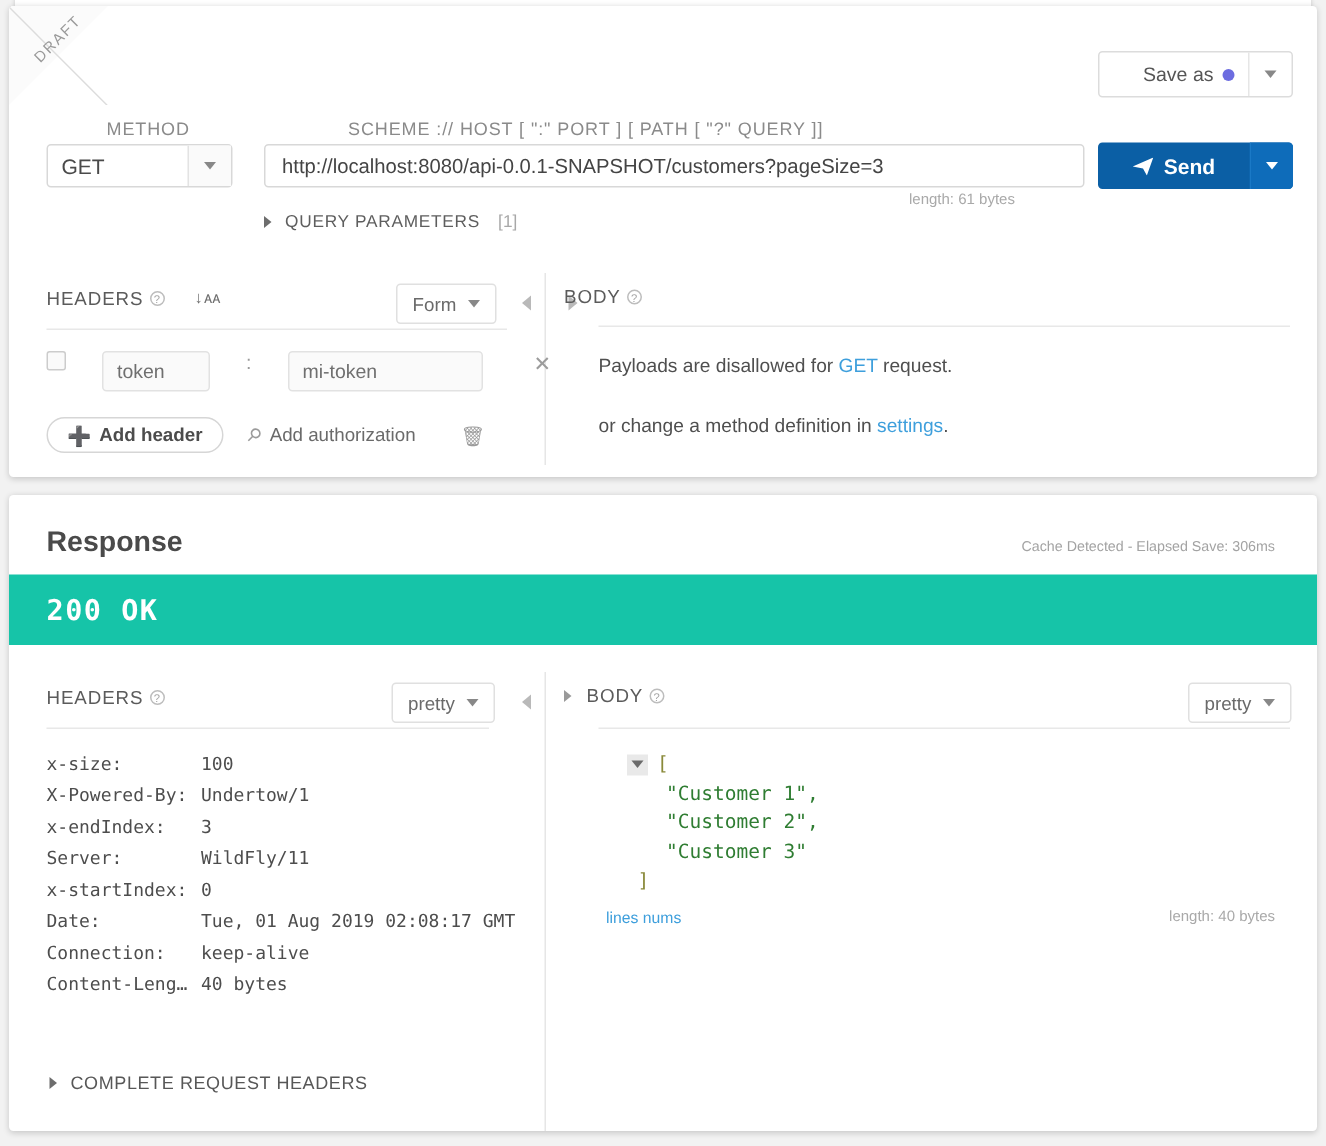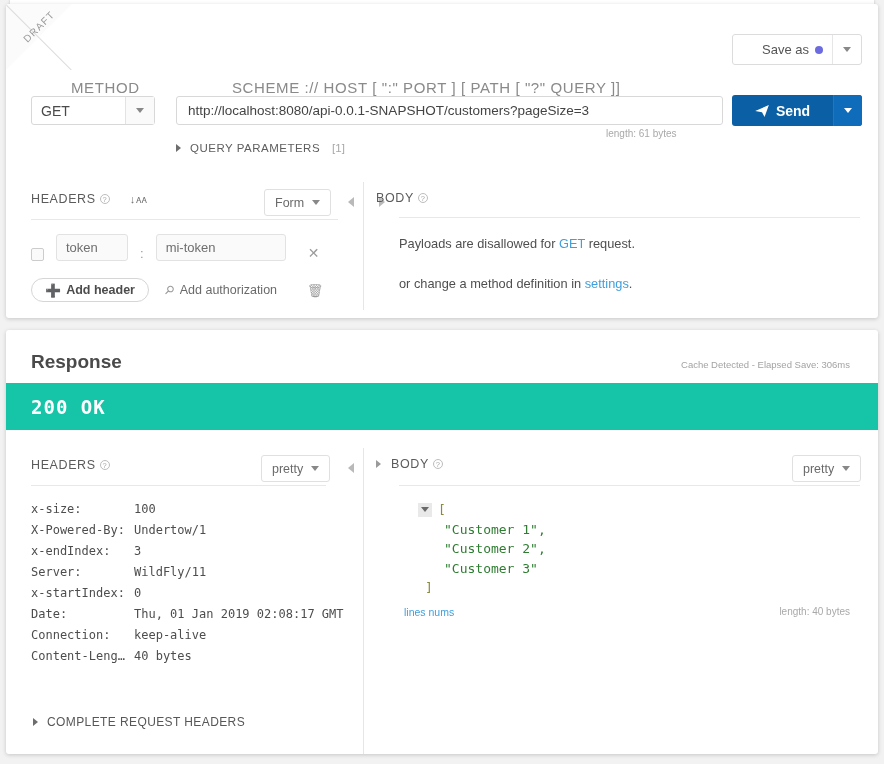--- a/index.html
+++ b/index.html
@@ -43,21 +43,21 @@
     transform-origin: 0 0; transform: rotate(45deg);
   }
   .draft-ribbon .txt {
     position: absolute; left: -2px; top: 17px; width: 70px;
     text-align: center;
     transform: rotate(-45deg);
     font-size: 10px; letter-spacing: 1.2px; color: #9a9a9a;
   }
 
   .label-caps {
-    font-size: 15px; letter-spacing: 0.6px; color: #8a8a8a; text-transform: uppercase; padding-left: 40px;
+    font-size: 12px; letter-spacing: 0.6px; color: #8a8a8a; text-transform: uppercase; padding-left: 40px;
   }
 
   
   #method-label { position: absolute; left: 25px; top: 75px; }
   #url-label { position: absolute; left: 186px; top: 75px; }
 
   .method-select {
     position: absolute; left: 25px; top: 92px; width: 124px; height: 29px;
     border: 1px solid #d8d8d8; border-radius: 3px; background: #fff;
     display: flex; align-items: stretch;
@@ -125,21 +125,21 @@
     height: 27px; padding: 0 10px; display: inline-flex; align-items: center; gap: 8px;
     font-size: 12.5px; color: #6a6a6a;
   }
   .underline-row { position: absolute; height: 1px; background: #e8e8e8; }
 
   .collapse-arrow { display:flex; align-items:center; justify-content:center; width:22px; height:22px; }
   .tri-left { width: 0; height: 0; border-top: 5px solid transparent; border-bottom: 5px solid transparent; border-right: 6px solid #b9b9b9; }
   .tri-right-pale { width: 0; height: 0; border-top: 5px solid transparent; border-bottom: 5px solid transparent; border-left: 6px solid #b9b9b9; }
 
   
-  .hdr-row { position: absolute; left: 25px; top: 230px; display: flex; align-items: flex-end; gap: 12px; }
+  .hdr-row { position: absolute; left: 25px; top: 230px; display: flex; align-items: flex-start; gap: 24px; }
   .chk { width: 13px; height: 13px; border: 1px solid #ccc; background: #fafafa; border-radius: 2px; }
   .kv-input {
     height: 27px; border: 1px solid #e2e2e2; border-radius: 3px; background: #fafafa;
     display: flex; align-items: center; padding-left: 9px; font-size: 13px; color: #6f6f6f;
   }
   .kv-key { width: 72px; }
   .kv-val { width: 130px; }
   .colon { color: #9a9a9a; font-size: 13px; }
   .x-btn { color: #9c9c9c; font-size: 14px; margin-left: 10px; }
 
@@ -338,21 +338,21 @@
       <div class="hdr-line">
         <span class="hdr-k">Server:</span>
         <span class="hdr-v">WildFly/11</span>
       </div>
       <div class="hdr-line">
         <span class="hdr-k">x-startIndex:</span>
         <span class="hdr-v">0</span>
       </div>
       <div class="hdr-line">
         <span class="hdr-k">Date:</span>
-        <span class="hdr-v">Thu, 01 Jan 2019 02:08:17 GMT</span>
+        <span class="hdr-v">Tue, 01 Aug 2019 02:08:17 GMT</span>
       </div>
       <div class="hdr-line">
         <span class="hdr-k">Connection:</span>
         <span class="hdr-v">keep-alive</span>
       </div>
       <div class="hdr-line">
         <span class="hdr-k">Content-Leng…</span>
         <span class="hdr-v">40 bytes</span>
       </div>
     </div>

